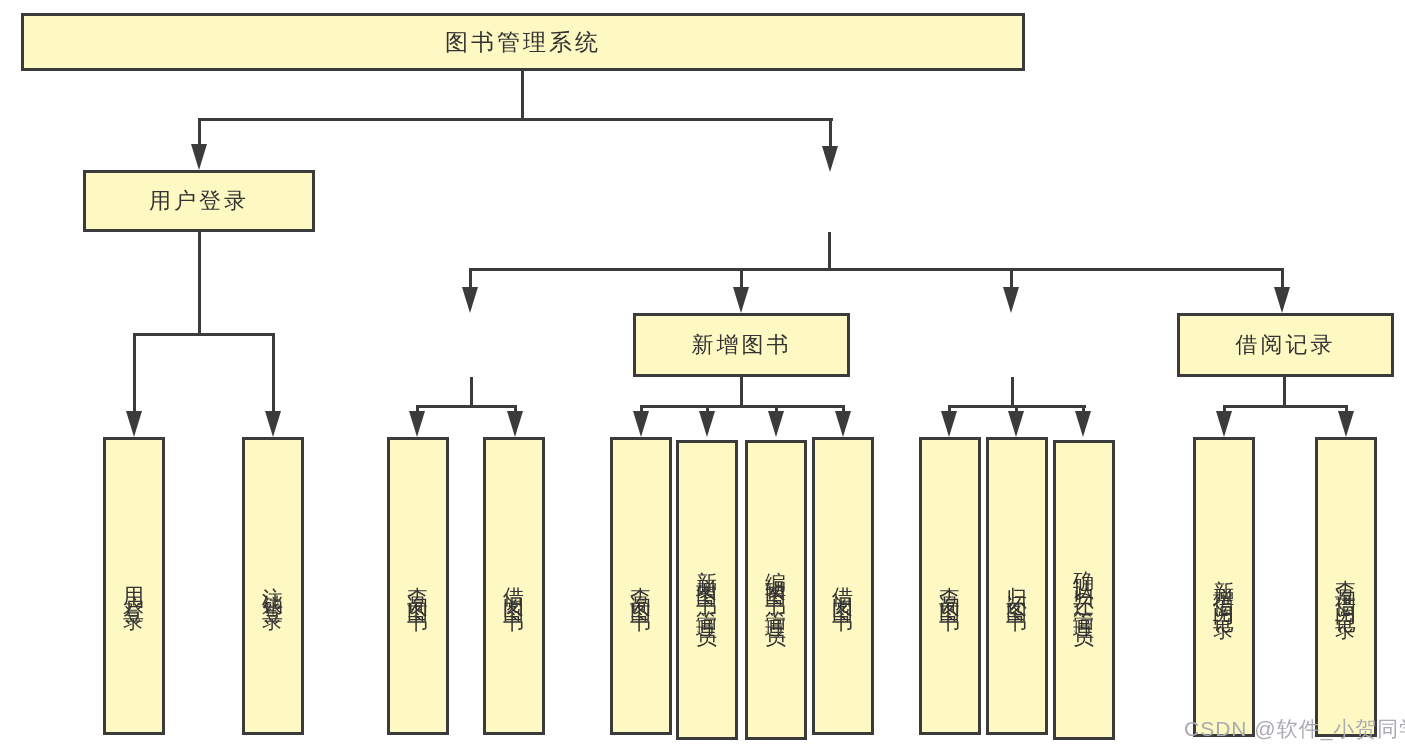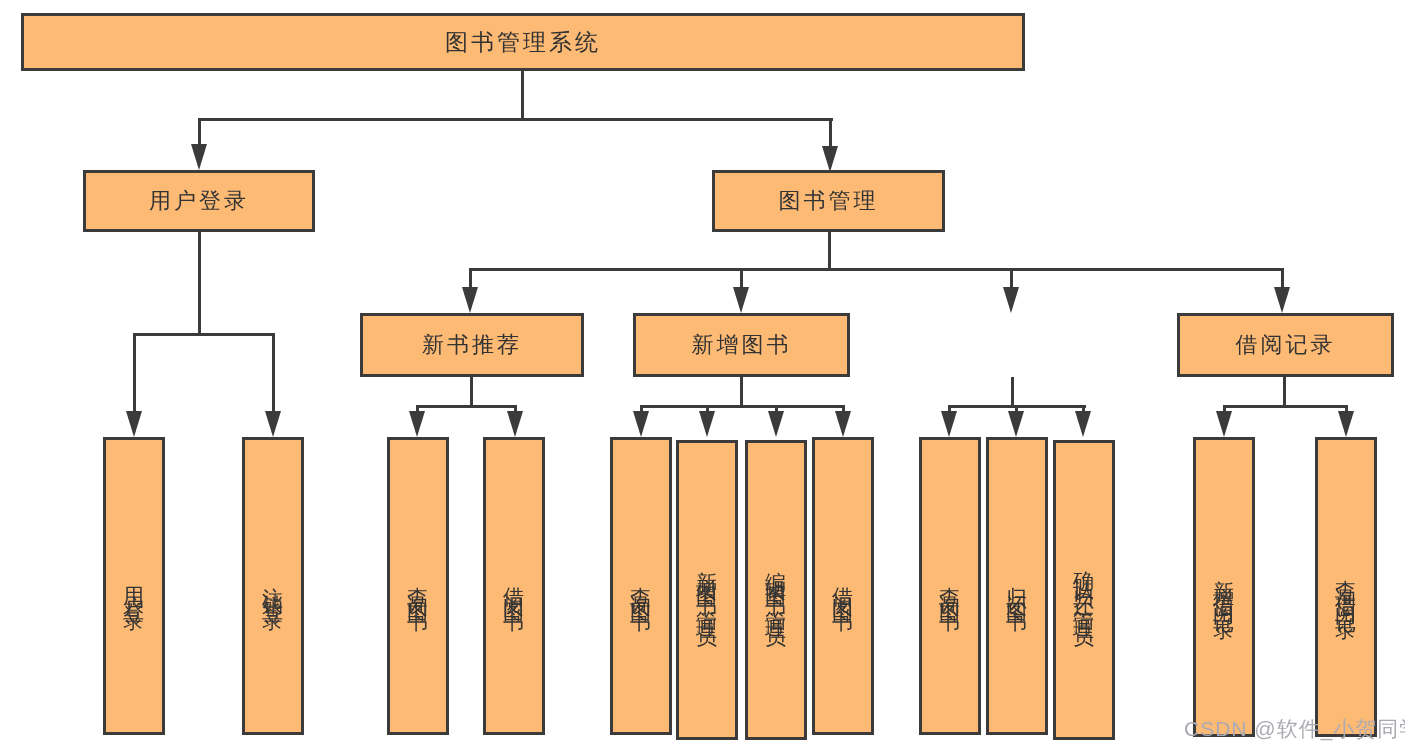--- a/index.html
+++ b/index.html
@@ -16,21 +16,21 @@
     overflow:hidden;
   }
   #canvas{
     position:relative;
     width:1405px;height:747px;
     background:var(--background);
   }
   .box{
     position:absolute;
     box-sizing:border-box;
-    background:#fdba74;
+    background:#fef9c3;
     border:3px solid var(--line);
     color:var(--text);
     display:flex;
     align-items:center;
     justify-content:center;
     font-size:22px;
     letter-spacing:3px;
     white-space:nowrap;
   }
   .box.root{font-size:23px;}
@@ -70,41 +70,39 @@
   <div class="box root" style="left:21px;top:13px;width:1004px;height:58px;">图书管理系统</div>
 
   <div class="vline" style="left:521px;top:71px;height:49px;"></div>
   <div class="hline" style="left:198px;top:118px;width:635px;"></div>
   <div class="vline" style="left:198px;top:118px;height:28px;"></div>
   <div class="arrow" style="left:191px;top:144px;"></div>
   <div class="vline" style="left:829px;top:118px;height:30px;"></div>
   <div class="arrow" style="left:822px;top:146px;"></div>
 
   <div class="box" style="left:83px;top:170px;width:232px;height:62px;">用户登录</div>
-  <div class="box" style="left:712px;top:170px;width:233px;height:62px;">图书管理</div>
 
   <div class="vline" style="left:198px;top:232px;height:103px;"></div>
   <div class="hline" style="left:133px;top:333px;width:142px;"></div>
   <div class="vline" style="left:133px;top:333px;height:78px;"></div>
   <div class="arrow" style="left:126px;top:411px;"></div>
   <div class="vline" style="left:272px;top:333px;height:78px;"></div>
   <div class="arrow" style="left:265px;top:411px;"></div>
 
   <div class="vline" style="left:828px;top:232px;height:38px;"></div>
   <div class="hline" style="left:469px;top:268px;width:815px;"></div>
   <div class="vline" style="left:469px;top:268px;height:20px;"></div>
   <div class="arrow" style="left:462px;top:287px;"></div>
   <div class="vline" style="left:740px;top:268px;height:20px;"></div>
   <div class="arrow" style="left:733px;top:287px;"></div>
   <div class="vline" style="left:1010px;top:268px;height:20px;"></div>
   <div class="arrow" style="left:1003px;top:287px;"></div>
   <div class="vline" style="left:1281px;top:268px;height:20px;"></div>
   <div class="arrow" style="left:1274px;top:287px;"></div>
 
-  <div class="box" style="left:360px;top:313px;width:224px;height:64px;">新书推荐</div>
   <div class="box" style="left:633px;top:313px;width:217px;height:64px;">新增图书</div>
   <div class="box" style="left:1177px;top:313px;width:217px;height:64px;">借阅记录</div>
 
   <div class="vline" style="left:470px;top:377px;height:30px;"></div>
   <div class="hline" style="left:416px;top:405px;width:101px;"></div>
   <div class="vline" style="left:416px;top:405px;height:8px;"></div>
   <div class="arrow" style="left:409px;top:411px;"></div>
   <div class="vline" style="left:514px;top:405px;height:8px;"></div>
   <div class="arrow" style="left:507px;top:411px;"></div>
 

